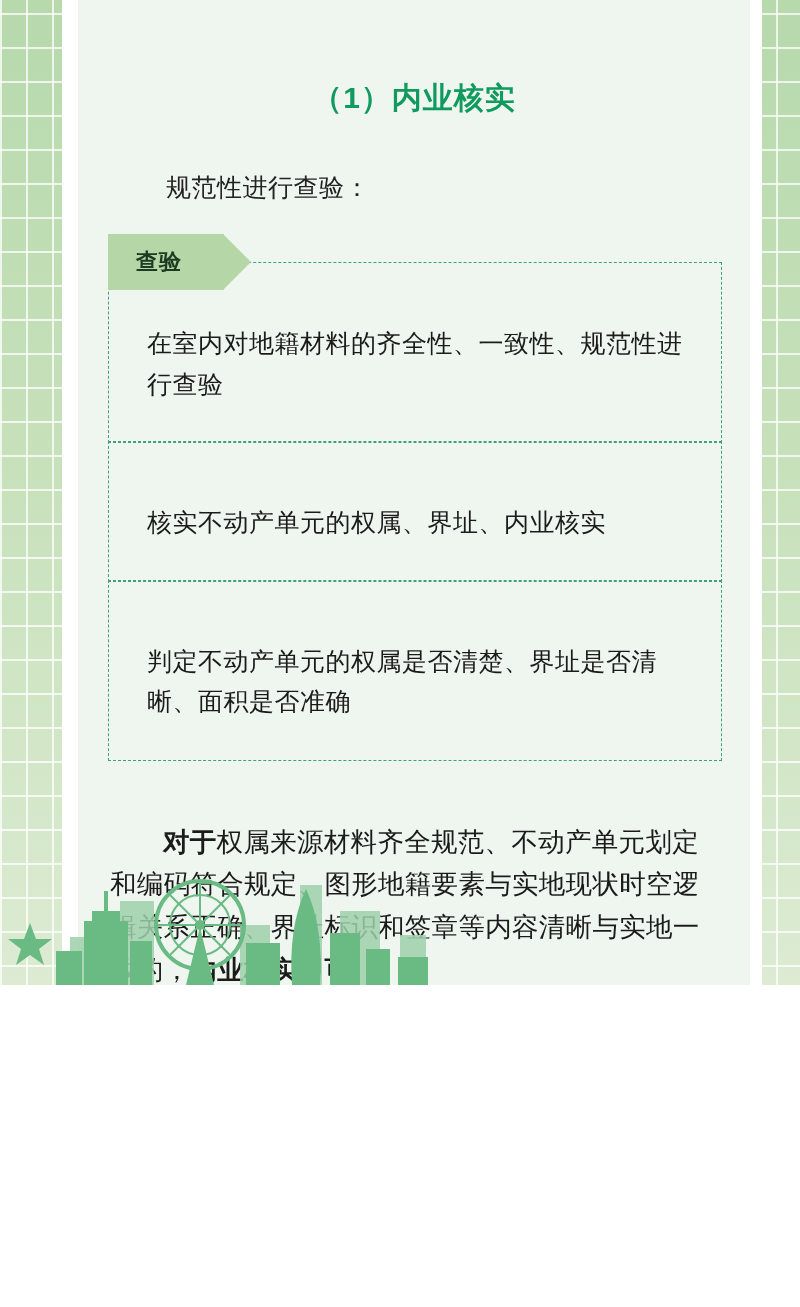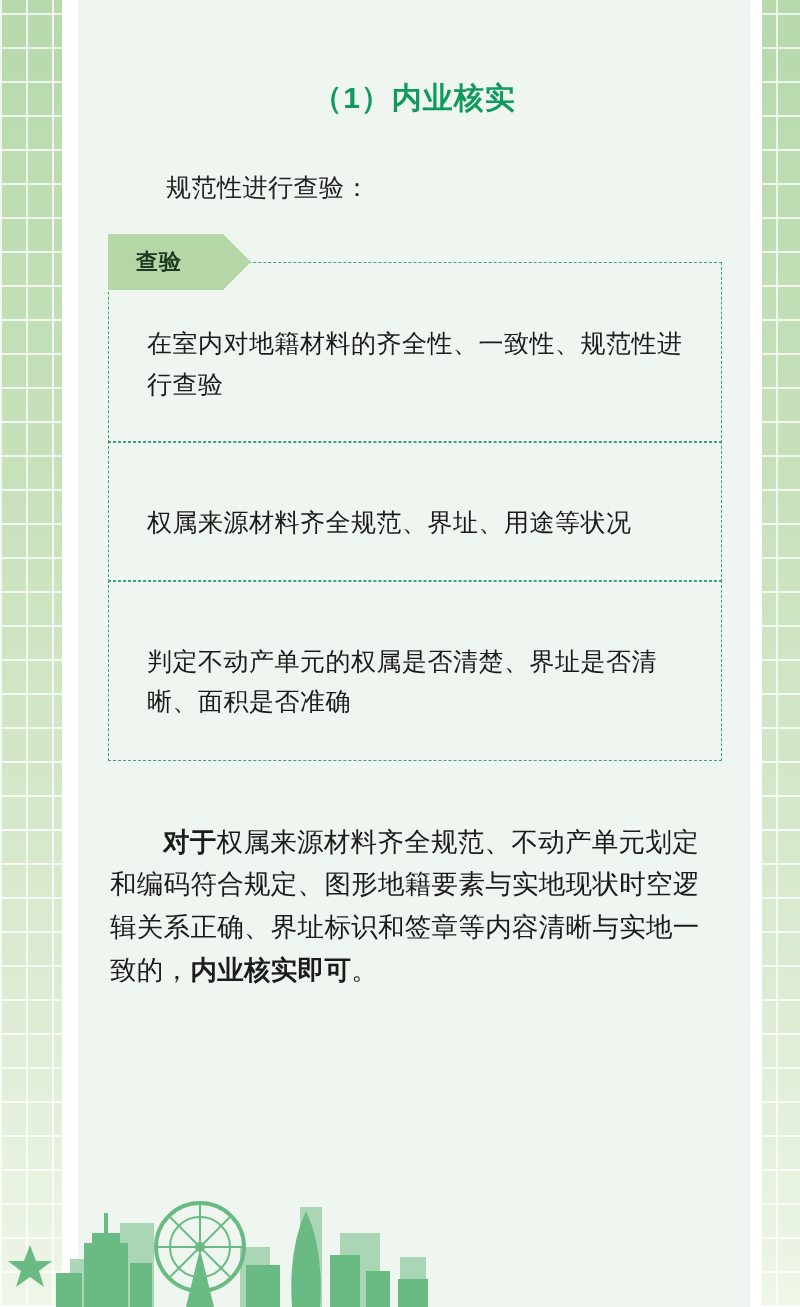--- a/index.html
+++ b/index.html
@@ -9,21 +9,21 @@
   body {
     width: 800px;
     height: 1307px;
     background: #ffffff;
     font-family: "Liberation Sans", sans-serif;
     overflow: hidden;
   }
   .page {
     position: relative;
     width: 800px;
-    height: 1307px;
+    height: 985px;
     background: #f0abfc;
     overflow: hidden;
   }
   
   .band {
     position: absolute;
     top: 0;
     height: 1307px;
     overflow: hidden;
   }
@@ -179,21 +179,21 @@
 
       <div class="block">
         <div class="block-tag">查验</div>
         <div class="block-body">
           <p>在室内对地籍材料的齐全性、一致性、规范性进行查验</p>
         </div>
       </div>
 
       <div class="block">
         <div class="block-body">
-          <p>权属来源材料齐全规范、界址、用途等状况</p>
+          <p>核实不动产单元的权属、界址、内业核实</p>
         </div>
       </div>
 
       <div class="block">
         <div class="block-body">
           <p>判定不动产单元的权属是否清楚、界址是否清晰、面积是否准确</p>
         </div>
       </div>
 
     </div>

